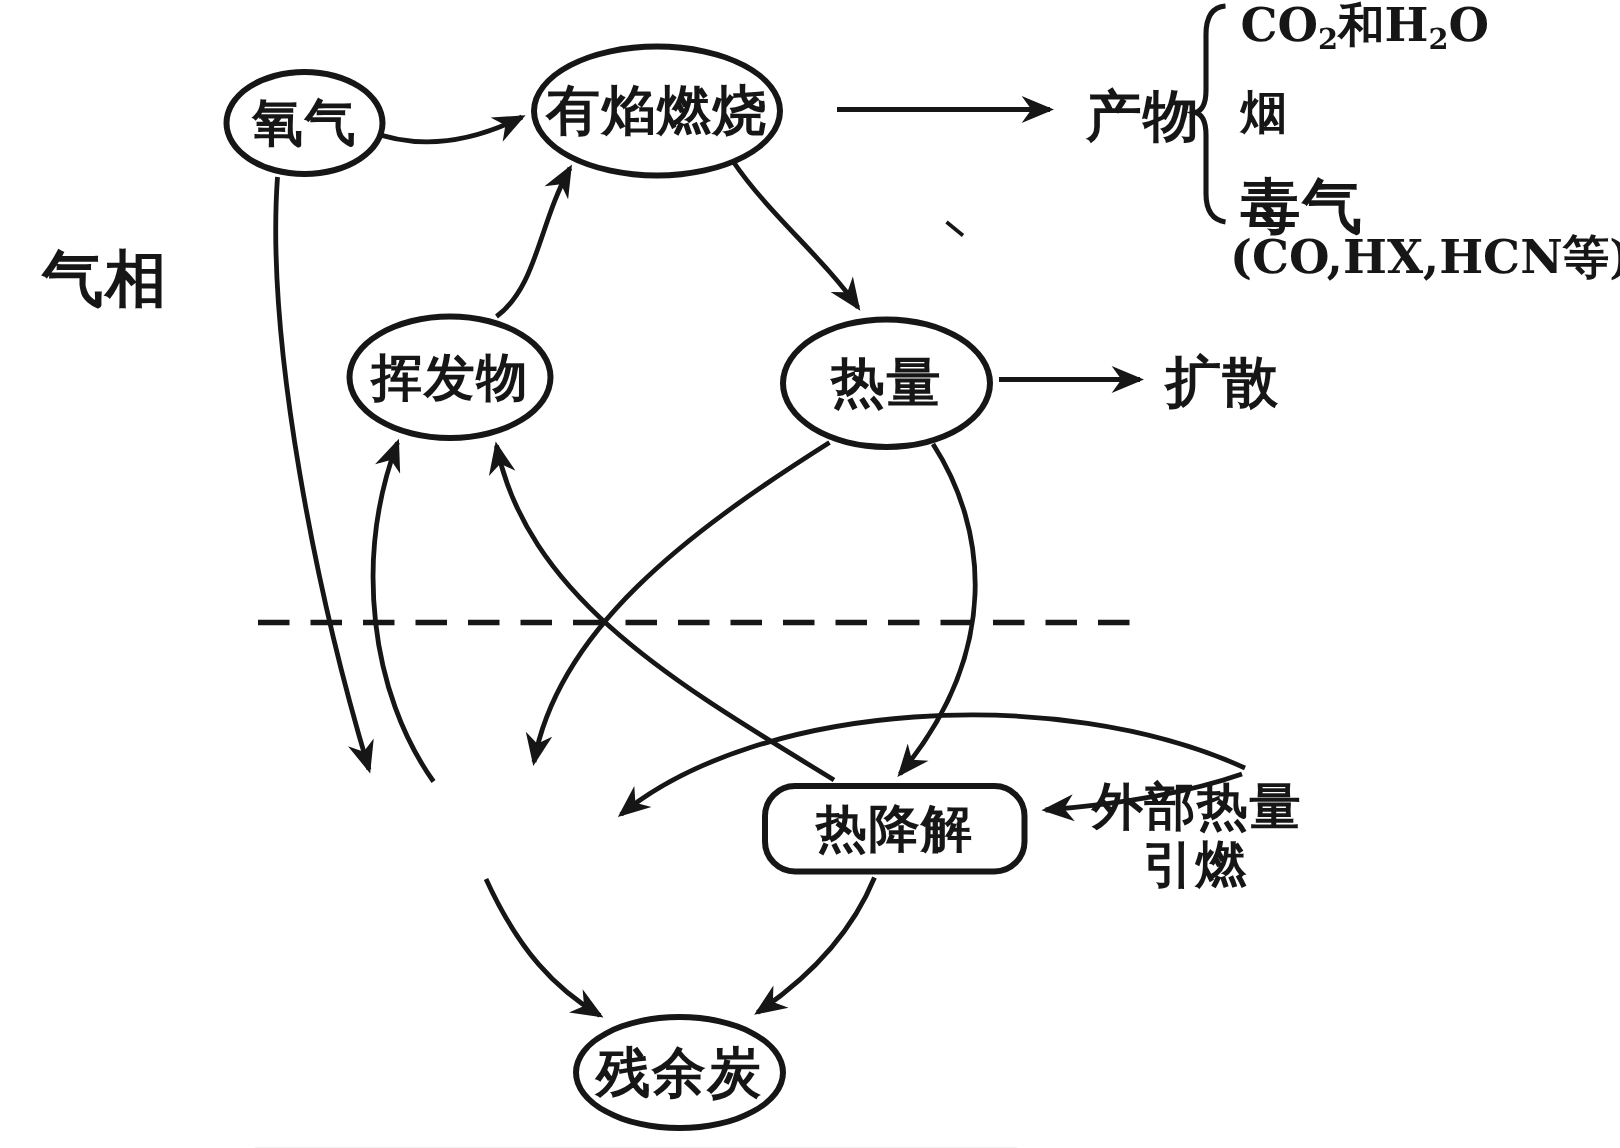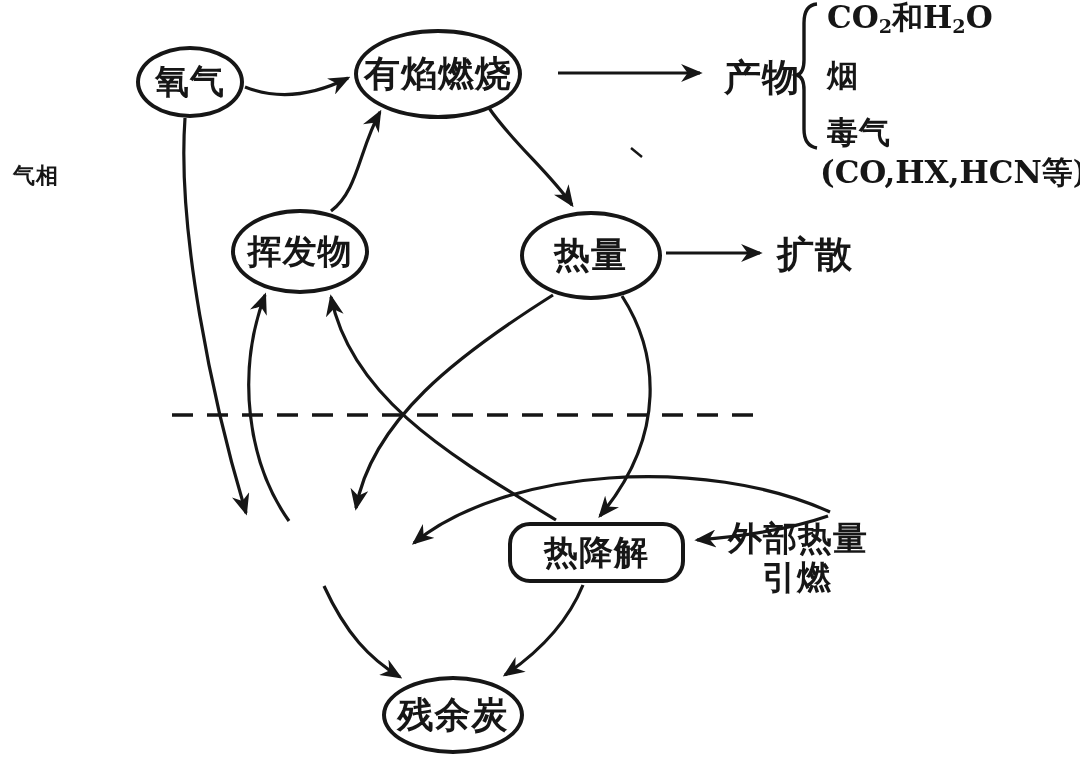--- a/index.html
+++ b/index.html
@@ -11,37 +11,37 @@
   #wires{position:absolute;left:0;top:0;width:1080px;height:765px;}
   .node{
     position:absolute;display:flex;align-items:center;justify-content:center;
     border:4px solid #161616;background:#ffffff;box-sizing:border-box;
     font-weight:700;letter-spacing:1px;white-space:nowrap;
   }
   .ellipse{border-radius:50%;}
   .lbl{position:absolute;font-weight:700;letter-spacing:1px;white-space:nowrap;line-height:1.15;}
   .sub{font-size:0.62em;vertical-align:-0.28em;}
   
-  #n-oxygen   {left:136px;top:46px; width:108px;height:72px;font-size:34px;}
+  #n-oxygen   {left:149px;top:46px; width:108px;height:72px;font-size:34px;}
   #n-flaming  {left:354px;top:29px; width:168px;height:90px;font-size:36px;}
   #n-volatiles{left:231px;top:209px;width:138px;height:85px;font-size:34px;}
   #n-heat     {left:520px;top:211px;width:142px;height:89px;font-size:36px;}
   #n-char     {left:382px;top:676px;width:142px;height:78px;font-size:36px;}
   #n-thermox  {left:230px;top:522px;width:178px;height:62px;font-size:33px;letter-spacing:0;}
   #n-thermdeg {left:508px;top:522px;width:177px;height:61px;font-size:34px;border-radius:22px;}
   
-  #l-gas      {left:13px; top:163px;font-size:22px;}
+  #l-gas      {left:28px; top:163px;font-size:41px;}
   #l-interface{left:0px;  top:398px;font-size:32px;}
   #l-condensed{left:8px;  top:627px;font-size:33px;}
   #l-products {left:724px;top:56px; font-size:37px;}
   #l-diffusion{left:777px;top:233px;font-size:37px;}
   #l-external {left:728px;top:519px;font-size:34px;width:138px;text-align:center;}
   #p-co2      {left:827px;top:0px;  font-size:31px;letter-spacing:0;}
   #p-smoke    {left:827px;top:58px; font-size:31px;}
-  #p-toxic    {left:827px;top:115px;font-size:31px;}
+  #p-toxic    {left:827px;top:115px;font-size:40px;}
   #p-detail   {left:820px;top:155px;font-size:31px;letter-spacing:0;}
 </style>
 </head>
 <body>
 
 <div id="stage">
 
   <svg id="wires" viewBox="0 0 1080 765">
     <defs>
       <marker id="ah" viewBox="0 0 12 10" markerUnits="userSpaceOnUse" markerWidth="22" markerHeight="18" refX="10.5" refY="5" orient="auto">

